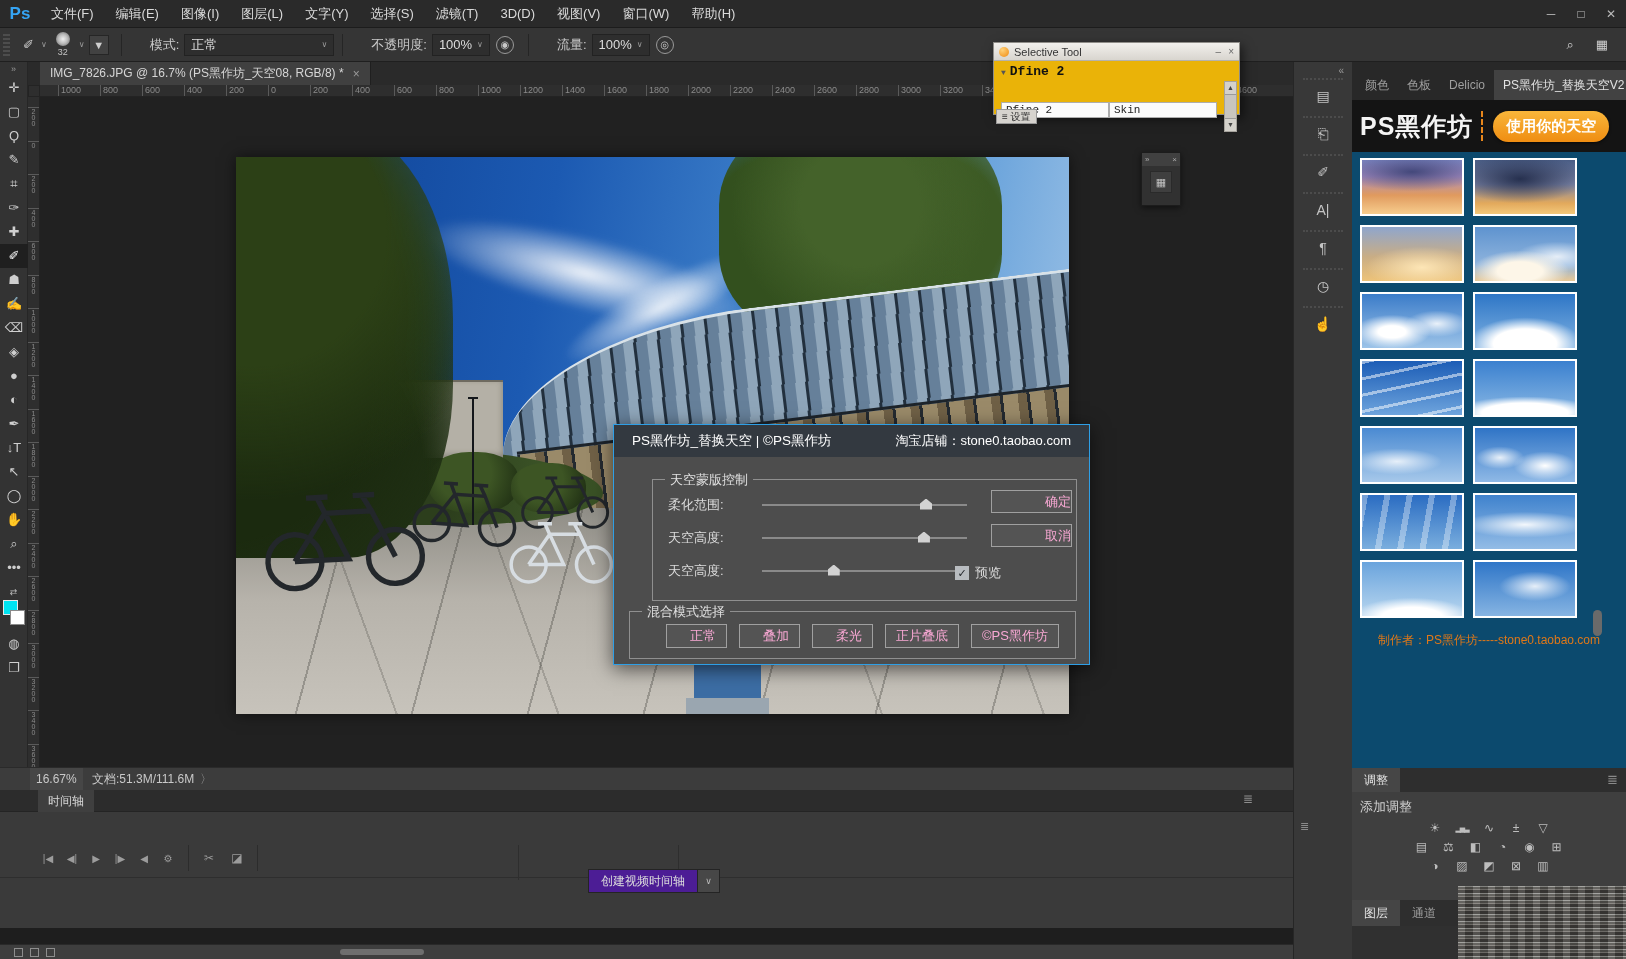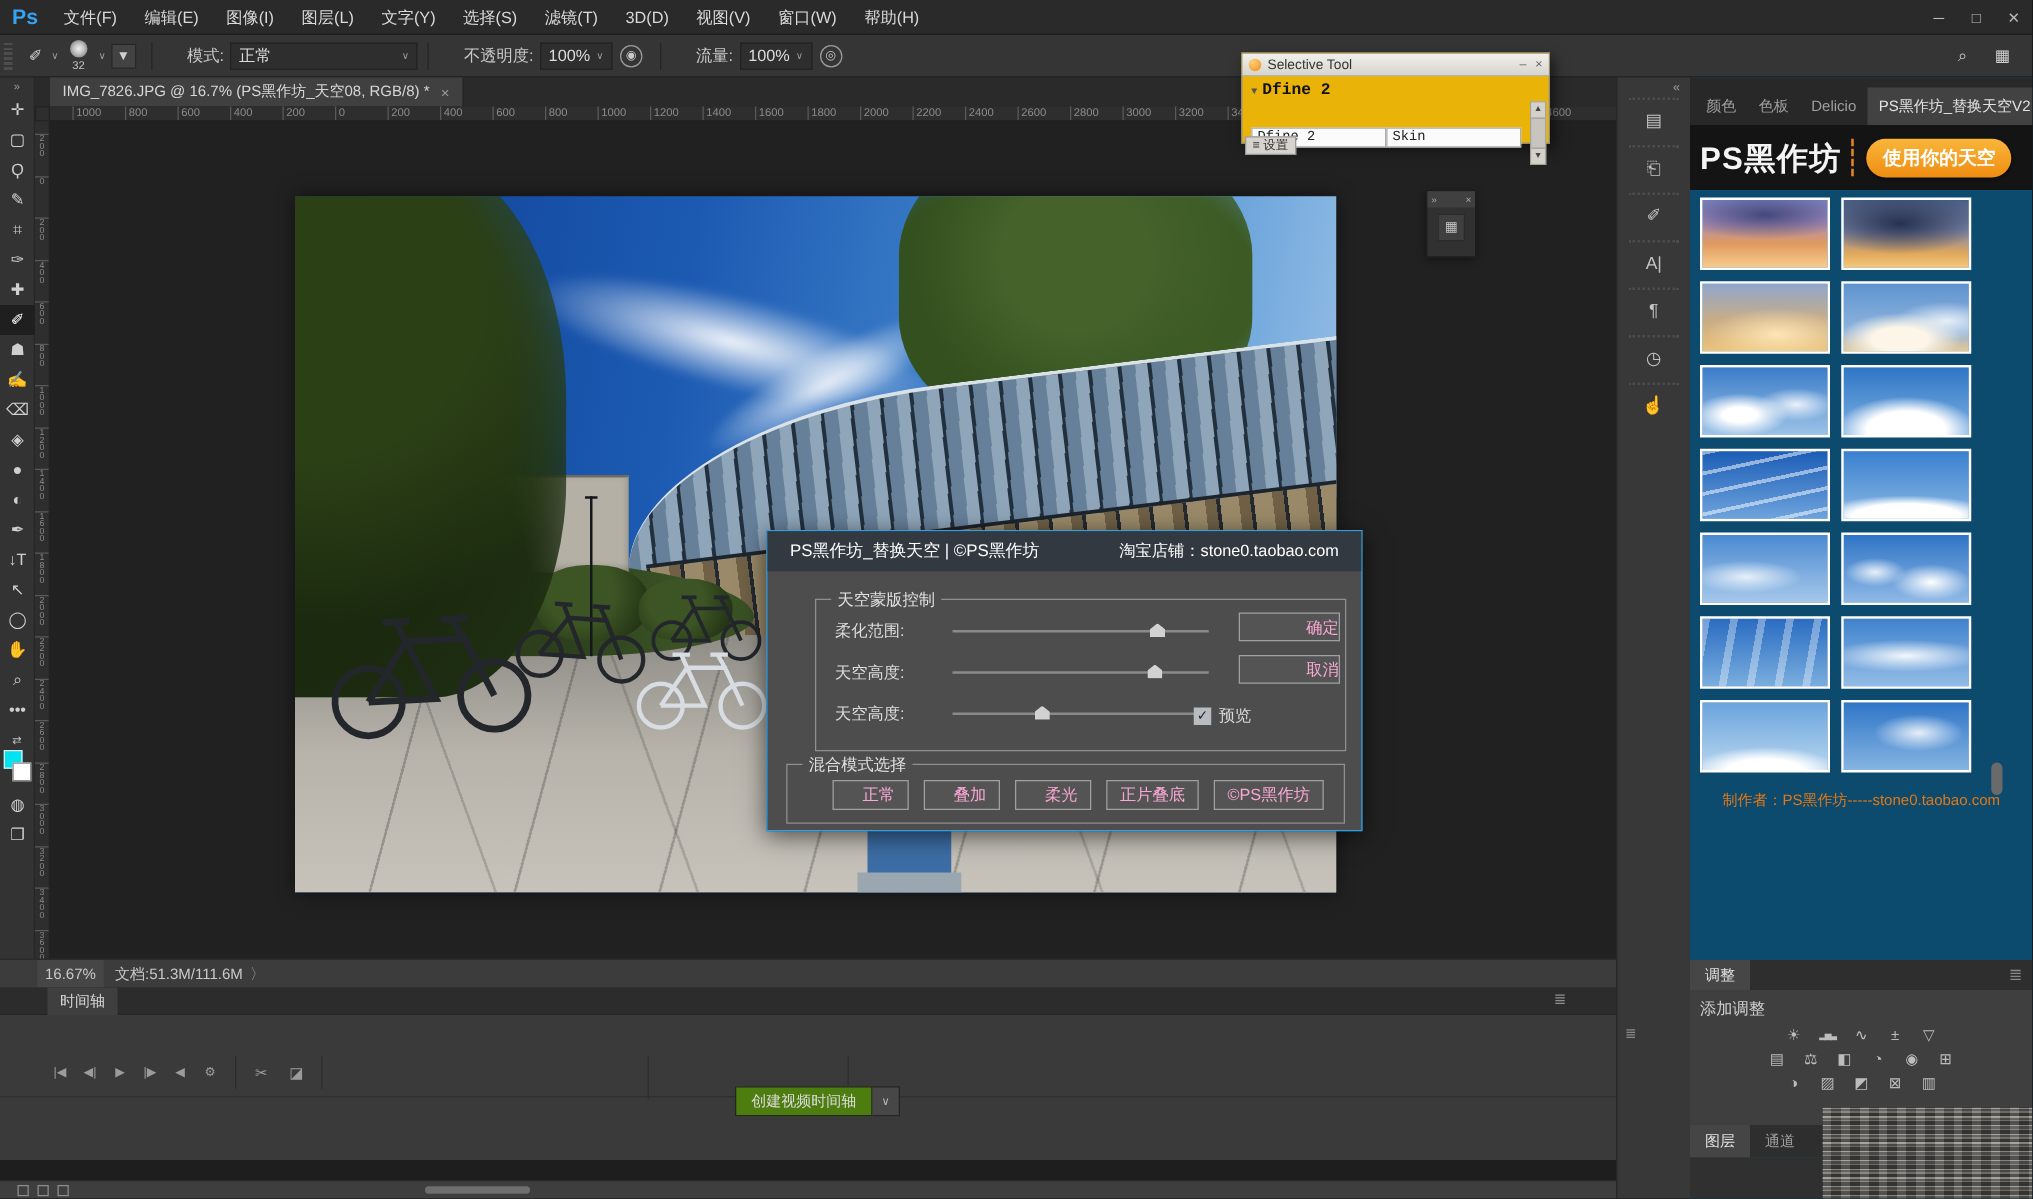--- a/index.html
+++ b/index.html
@@ -135,21 +135,21 @@
   .tl-tab{position:absolute;left:38px;top:0;width:56px;height:22px;background:#3f3f3f;color:#d6d6d6;
           font-size:12px;text-align:center;line-height:22px}
   .tl-menu{position:absolute;right:40px;top:2px;color:#8e8e8e;font-size:12px}
   .tl-controls{position:absolute;left:38px;top:55px;display:flex;align-items:center;gap:4px}
   .tl-btn{min-width:20px;text-align:center;color:#9c9c9c;font-size:10px;padding:2px 2px}
   .tl-gear{font-size:12px}
   .tl-vsep{width:1px;height:26px;background:#2c2c2c;margin:0 6px}
   .tl-hline{position:absolute;left:0;top:87px;width:100%;height:1px;background:#2e2e2e}
   .tl-vline{position:absolute;top:55px;width:1px;height:35px;background:#2e2e2e}
   .tl-create{position:absolute;left:588px;top:79px;height:24px;display:flex;z-index:2}
-  .tl-create-main{background:#4d7c0f;border:1px solid #242424;color:#dcdcdc;font-size:12px;
+  .tl-create-main{background:#4c1d95;border:1px solid #242424;color:#dcdcdc;font-size:12px;
                   padding:0 12px;line-height:22px}
   .tl-create-dd{width:22px;background:#474747;border:1px solid #242424;border-left:none;color:#bbb;
                 font-size:9px;text-align:center;line-height:22px}
   .tl-bottom{position:absolute;left:0;top:154px;width:100%;height:15px;background:#3e3e3e;border-top:1px solid #292929}
   .tl-sq{position:absolute;top:3px;width:9px;height:9px;border:1px solid #8d8d8d}
   .tl-zoomtrack{position:absolute;left:340px;top:4px;width:84px;height:6px;border-radius:3px;background:#6e6e6e}
 
   
   .strip{position:absolute;left:1293px;top:62px;width:59px;height:897px;background:#383838;border-left:1px solid #262626}
   .strip-collapse{text-align:right;padding:3px 8px 0 0;color:#9a9a9a;font-size:10px}

